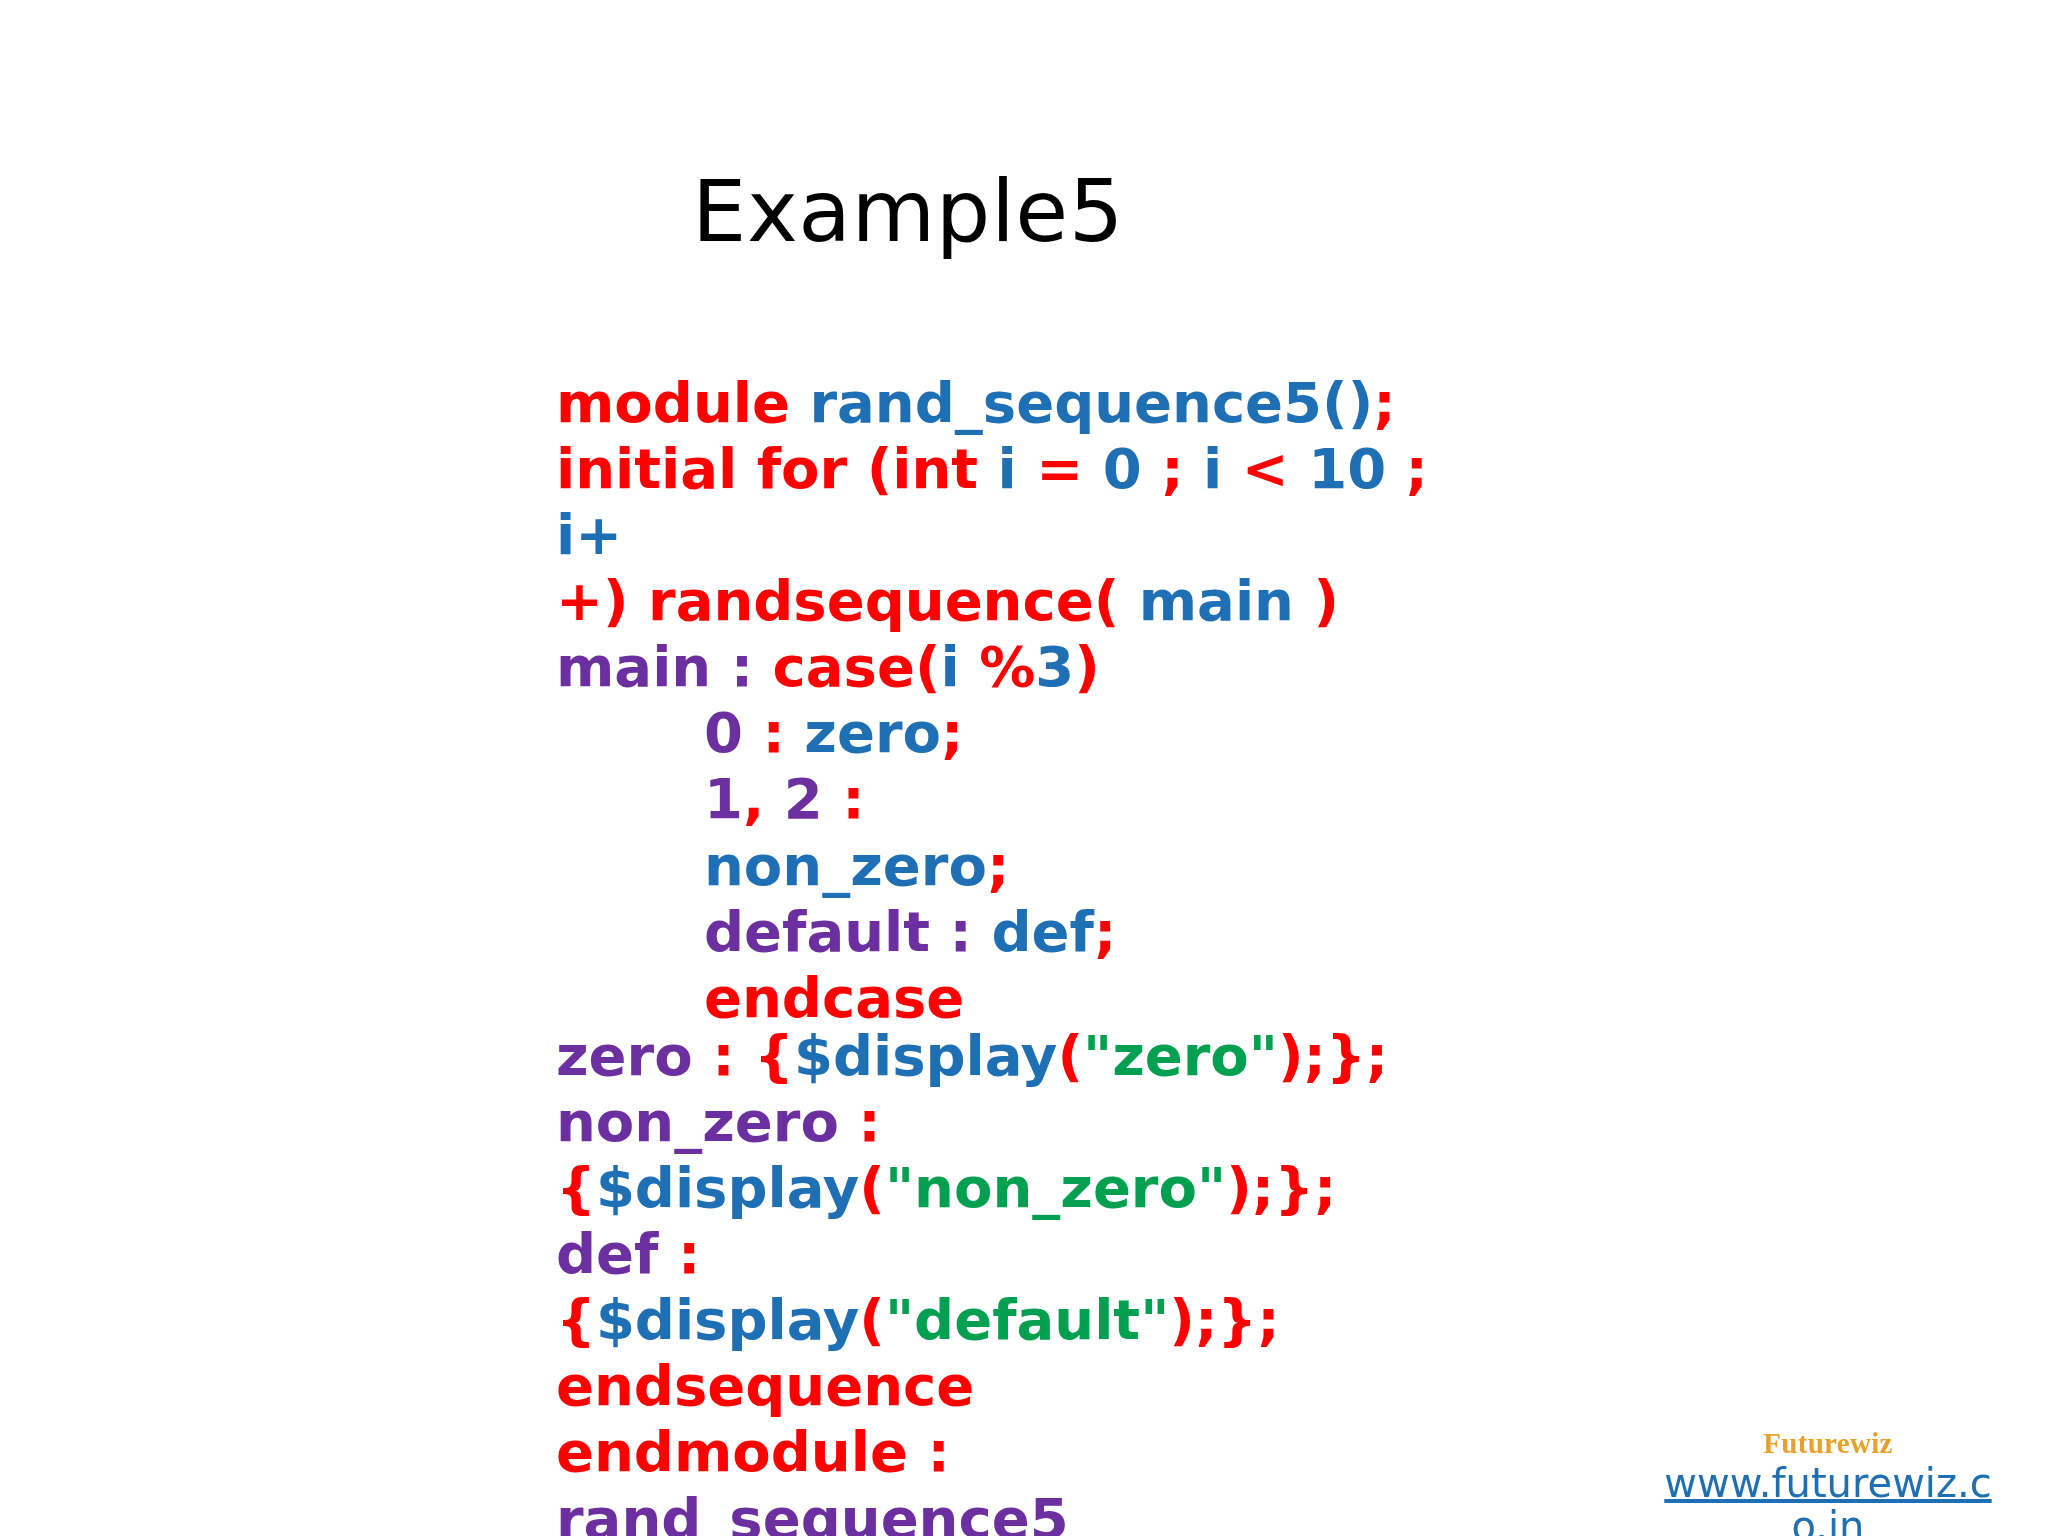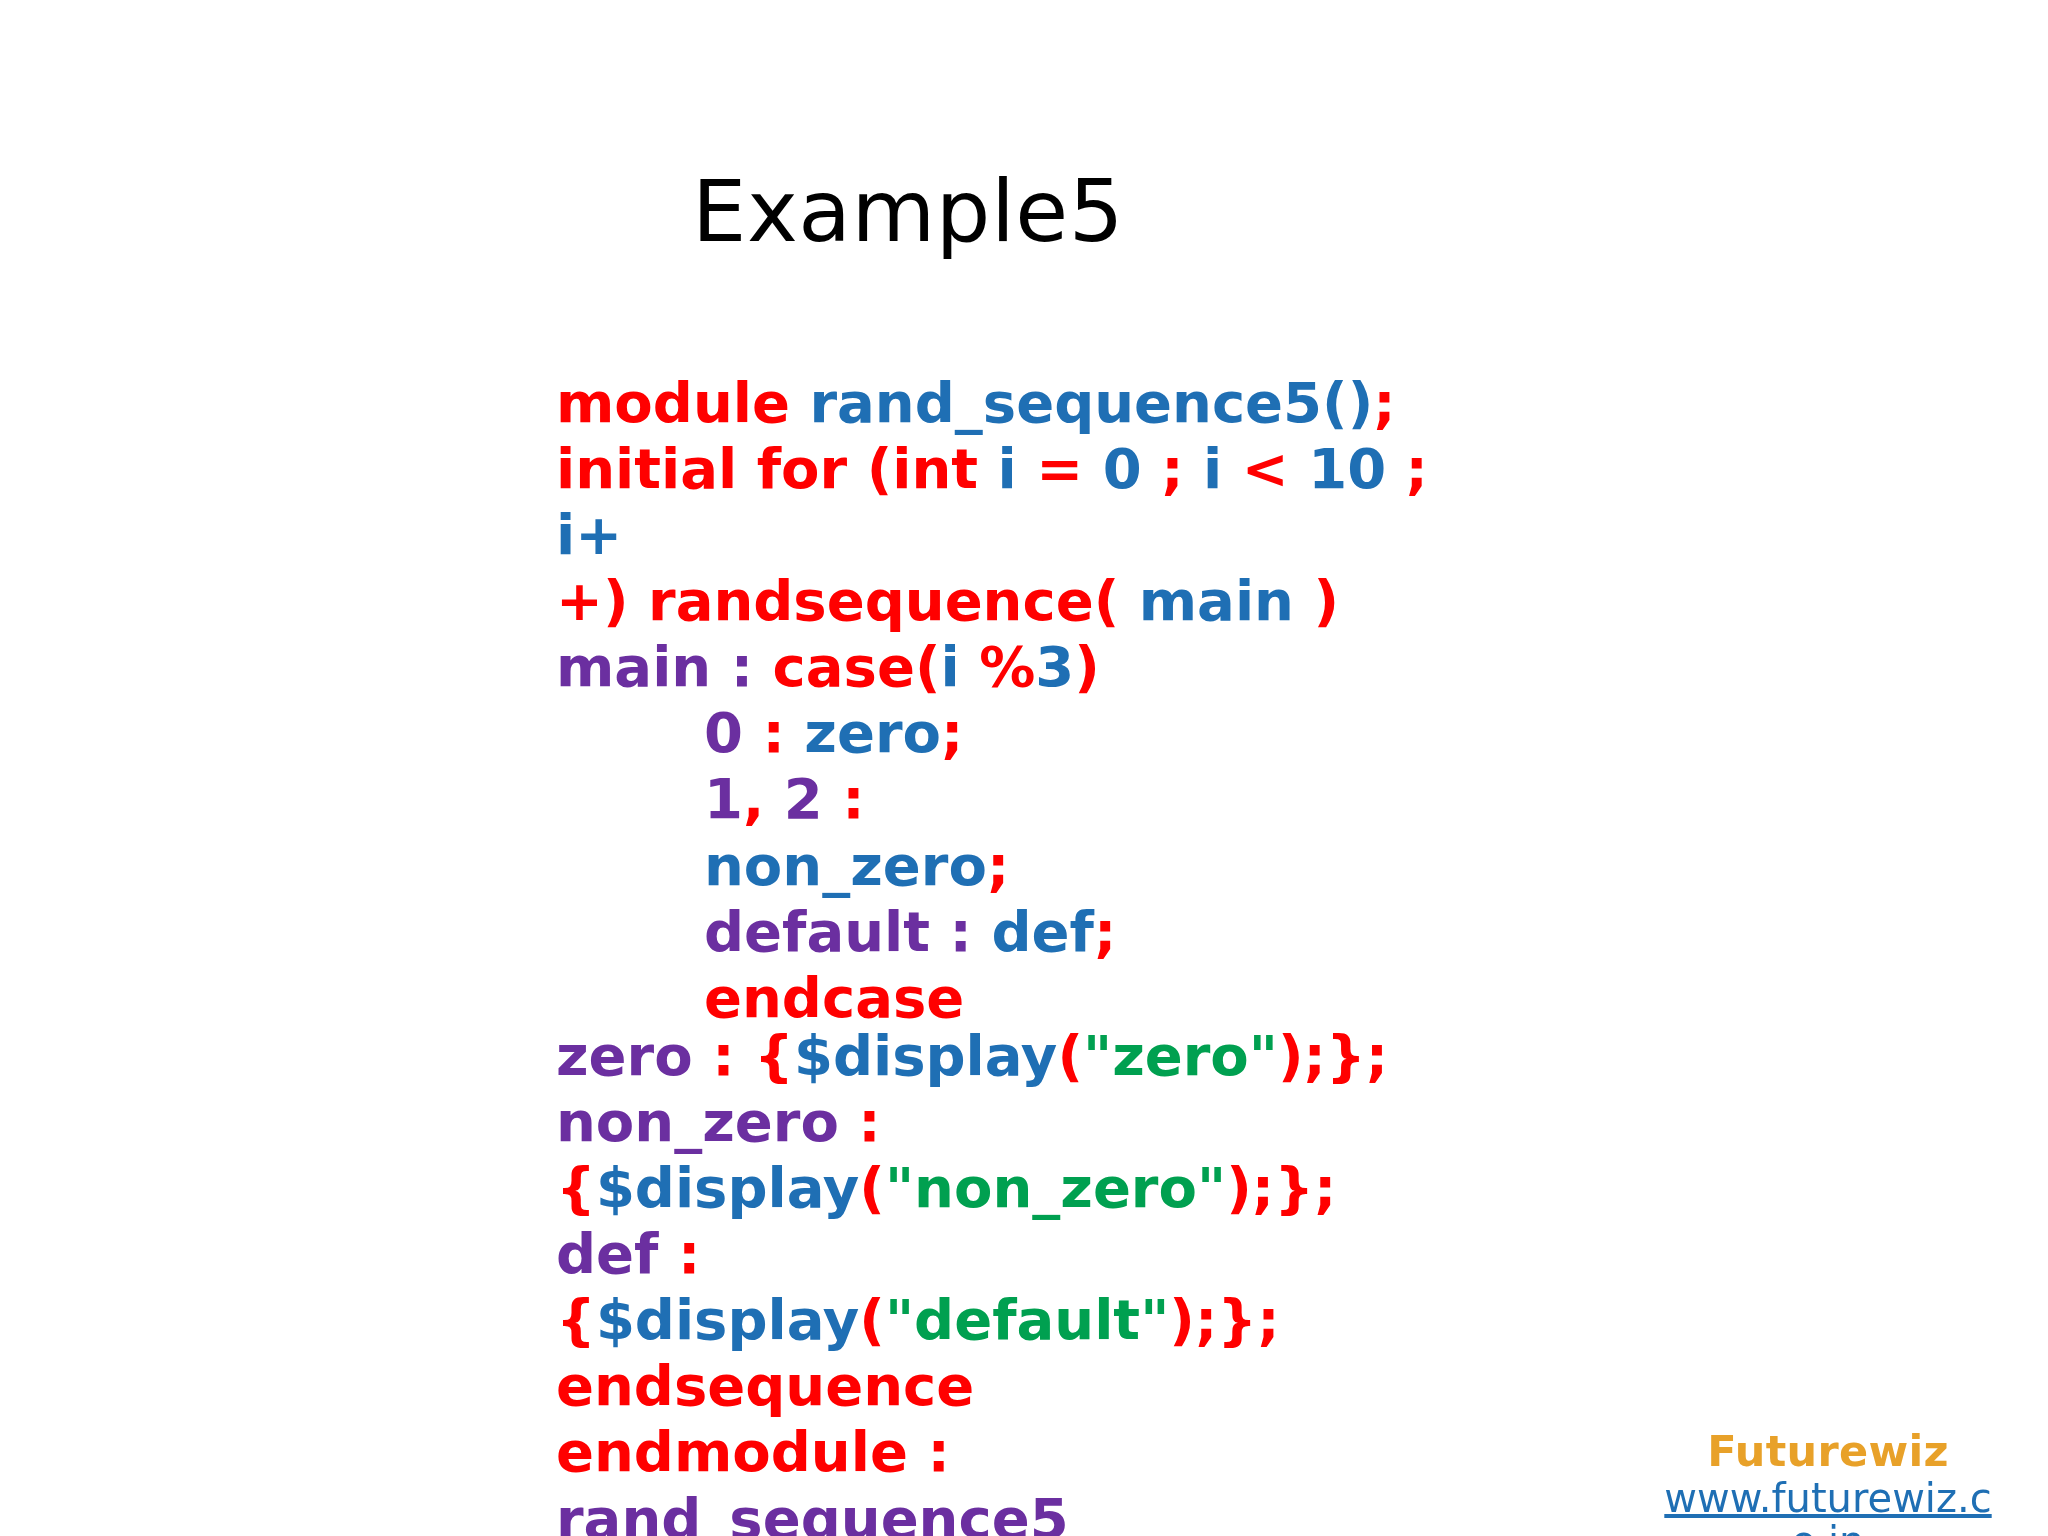--- a/index.html
+++ b/index.html
@@ -57,25 +57,26 @@
   .tok-green  { color: #00A050; }
 
   .footer {
     position: absolute;
     left: 1608px;
     top: 1428px;
     width: 440px;
     text-align: center;
   }
   .brand {
-    font-size: 43px;
+    font-size: 29px;
     font-weight: bold;
     color: #E8A129;
     line-height: 1.1;
     letter-spacing: 0.3px;
+    font-family: Liberation Serif, serif;
   }
   .brand-link {
     display: block;
     font-size: 40px;
     color: #1F6FB4;
     text-decoration: underline;
     line-height: 1.08;
     width: 330px;
     margin: 2px auto 0 auto;
     word-break: break-all;

